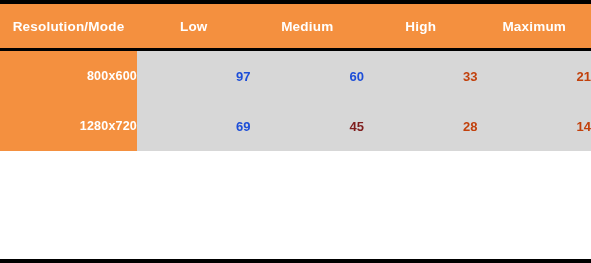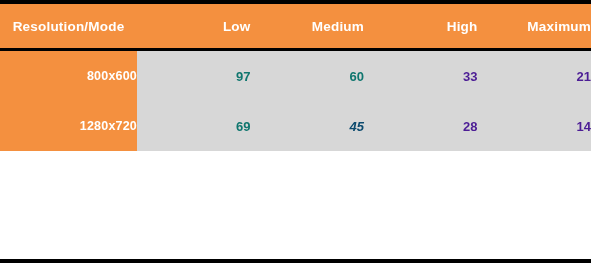--- a/index.html
+++ b/index.html
@@ -44,21 +44,21 @@
     padding: 0;
     text-align: center;
     vertical-align: middle;
     border-bottom: 3px solid #000000;
     white-space: nowrap;
   }
   thead th.col-resolution {
     width: 137px;
     text-align: center;
   }
-  thead th.col-data { width: 113.5px; text-align: right; }
+  thead th.col-data { width: 113.5px; }
 
   
   tbody td {
     padding: 0;
     height: 50px;
     vertical-align: middle;
     text-align: right;
     font-size: 13px;
     font-weight: bold;
     border: none;
@@ -73,23 +73,23 @@
   }
   tbody td.data-cell {
     width: 113.5px;
     font-size: 13px;
     font-weight: bold;
   }
   tbody tr.band-shaded td.data-cell { background: #d7d7d7; }
   tbody tr.band-plain  td.data-cell { background: #ffffff; }
 
   
-  .v-green  { color: #0f766e; }
-  .v-orange { color: #0c4a6e; font-style: italic; }
-  .v-red    { color: #4c1d95; }
+  .v-green  { color: #1d4ed8; }
+  .v-orange { color: #7f1d1d; }
+  .v-red    { color: #c2410c; }
 </style>
 </head>
 <body>
 
 <div id="benchmark-table-wrap">
   <table class="benchmark-table">
     <thead>
       <tr class="header-row">
         <th class="col-resolution">Resolution/Mode</th>
         <th class="col-data">Low</th>

